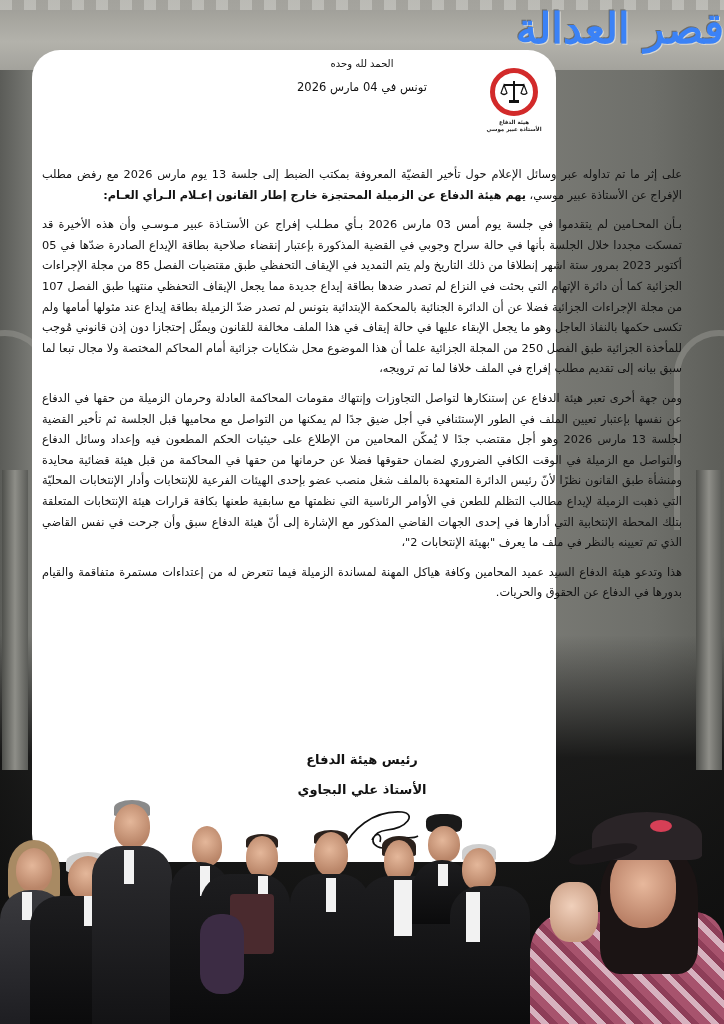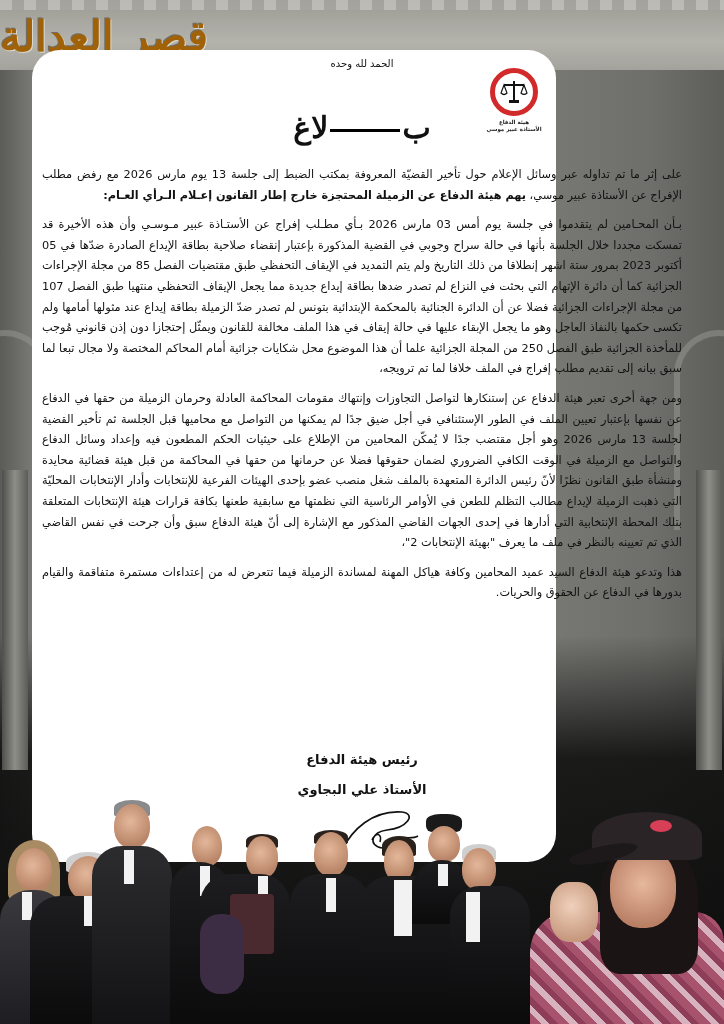--- a/index.html
+++ b/index.html
@@ -19,23 +19,23 @@
   .bg-top {
     position: absolute; left: 0; top: 0; width: 724px; height: 70px;
     background: linear-gradient(180deg, #9c9b95 0%, #b3b2ab 60%, #a3a29c 100%);
   }
   .bg-top::after {
     content: ""; position: absolute; left: 0; right: 0; top: 0; height: 10px;
     background: repeating-linear-gradient(90deg, #cfcfca 0 12px, #a8a7a1 12px 24px);
     opacity: .6;
   }
   .inscription {
-    position: absolute; top: 12px; left: 0; width: 724px; text-align: left;
+    position: absolute; top: 4px; left: 0; width: 724px; text-align: right;
     font-family: "DejaVu Serif", serif; font-size: 42px; font-weight: bold;
-    color: #a16207; letter-spacing: 6px;
+    color: #3b82f6; letter-spacing: 6px;
     text-shadow: 1px 1px 0 #d9d8d2, -1px -1px 0 #6e6d68;
   }
   .pillar { position: absolute; background: linear-gradient(90deg,#4e4f4b,#8e8e88,#5b5c58); }
   .pillar.l { left: 2px; top: 470px; width: 26px; height: 300px; }
   .pillar.r { right: 2px; top: 470px; width: 26px; height: 300px; }
   .arch { position: absolute; border: 6px solid rgba(150,150,144,.55); border-bottom: none; border-radius: 60px 60px 0 0; }
   .arch.l { left: -40px; top: 330px; width: 90px; height: 200px; }
   .arch.r { right: -40px; top: 330px; width: 90px; height: 200px; }
 
   
@@ -107,23 +107,21 @@
 <div class="bg"></div>
 <div class="bg-top"></div>
 <div class="inscription">قصر العدالة</div>
 <div class="arch l"></div>
 <div class="arch r"></div>
 <div class="pillar l"></div>
 <div class="pillar r"></div>
 
 <div class="card">
   <div class="header-line bismillah">الحمد لله وحده</div>
-  <div class="header-line title" dir="rtl">
-    <span>ب</span><span class="kashida"></span><span>لاغ</span>
-  </div>
+  <div class="header-line dateline">تونس في 04 مارس 2026</div>
 
   <div class="logo">
     <div class="logo-ring">
       <svg width="28" height="28" viewBox="0 0 28 28">
         <line x1="14" y1="3" x2="14" y2="23" stroke="#111" stroke-width="2"></line>
         <line x1="4" y1="7" x2="24" y2="7" stroke="#111" stroke-width="2"></line>
         <path d="M4 7 L1 15 Q4 18 7 15 Z" fill="none" stroke="#111" stroke-width="1.2"></path>
         <path d="M24 7 L21 15 Q24 18 27 15 Z" fill="none" stroke="#111" stroke-width="1.2"></path>
         <rect x="9" y="22" width="10" height="3" fill="#111"></rect>
       </svg>

